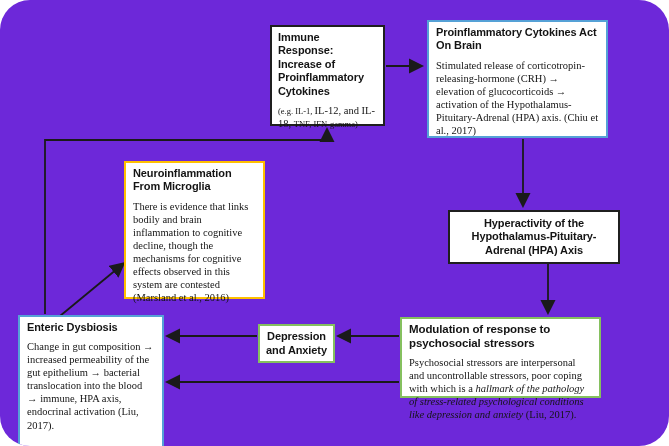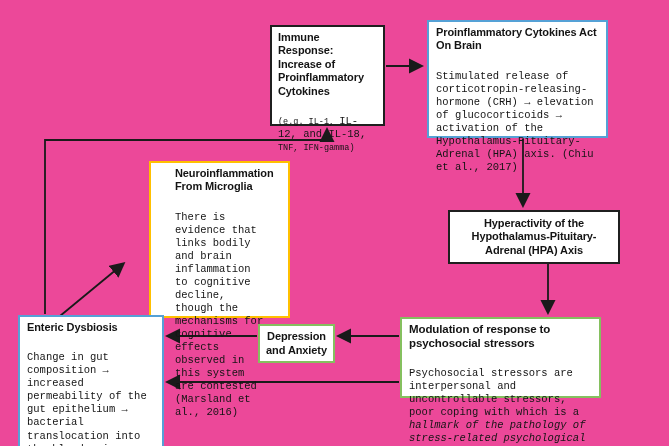--- a/index.html
+++ b/index.html
@@ -1,32 +1,32 @@
 <!DOCTYPE html>
 <html><head>
 <meta charset="utf-8">
 <style>
   html,body { margin:0; padding:0; background:#ffffff; }
   .stage {
-    position:relative; width:669px; height:446px; background:#ec4899;
-    font-family:"Liberation Sans", sans-serif; overflow:hidden;
+    position:relative; width:669px; height:446px; background:#6d28d9;
+    font-family:"Liberation Sans", sans-serif; overflow:hidden;border-radius:30px;
   }
   .arrows { position:absolute; left:0; top:0; width:669px; height:446px; }
   .box {
     position:absolute; background:#ffffff; box-sizing:border-box;
     color:#141414;
   }
   .box .title { font-weight:bold; font-size:11px; line-height:1.22; letter-spacing:-0.1px; }
-  .box .body  { font-family:Liberation Mono, monospace; font-size:10.5px; line-height:1.24; margin-top:17px; }
+  .box .body  { font-family:Liberation Serif, serif; font-size:10.5px; line-height:1.24; margin-top:6px; }
   .body .sm   { font-size:8.5px; }
   .body .it   { font-style:italic; }
 
   #box-immune     { left:270px; top:25px;  width:115px; height:101px; border:2.5px solid #1f1f1f; padding:4px 6px; }
   #box-cytokines  { left:427px; top:20px;  width:181px; height:118px; border:2px solid #55a1d6;  padding:4px 7px; }
-  #box-neuro      { left:149px; top:161px; width:141px; height:157px; border:2.5px solid #ffc000; padding:4px 24px; }
+  #box-neuro      { left:124px; top:161px; width:141px; height:138px; border:2.5px solid #ffc000; padding:4px 7px; }
   #box-hpa        { left:448px; top:210px; width:172px; height:54px;  border:2.5px solid #1f1f1f;
                     display:flex; align-items:center; justify-content:center; text-align:center; padding:2px 4px; }
   #box-enteric    { left:18px;  top:315px; width:146px; height:136px; border:2px solid #55a1d6;  padding:4px 7px; }
   #box-depression { left:258px; top:324px; width:77px;  height:39px;  border:2px solid #85c05f;
                     display:flex; align-items:center; justify-content:center; text-align:center; }
   #box-modulation { left:400px; top:317px; width:201px; height:81px;  border:2px solid #85c05f;  padding:3px 7px; }
   #box-modulation .title { font-size:11.5px; }
 </style>
 </head>
 <body>

